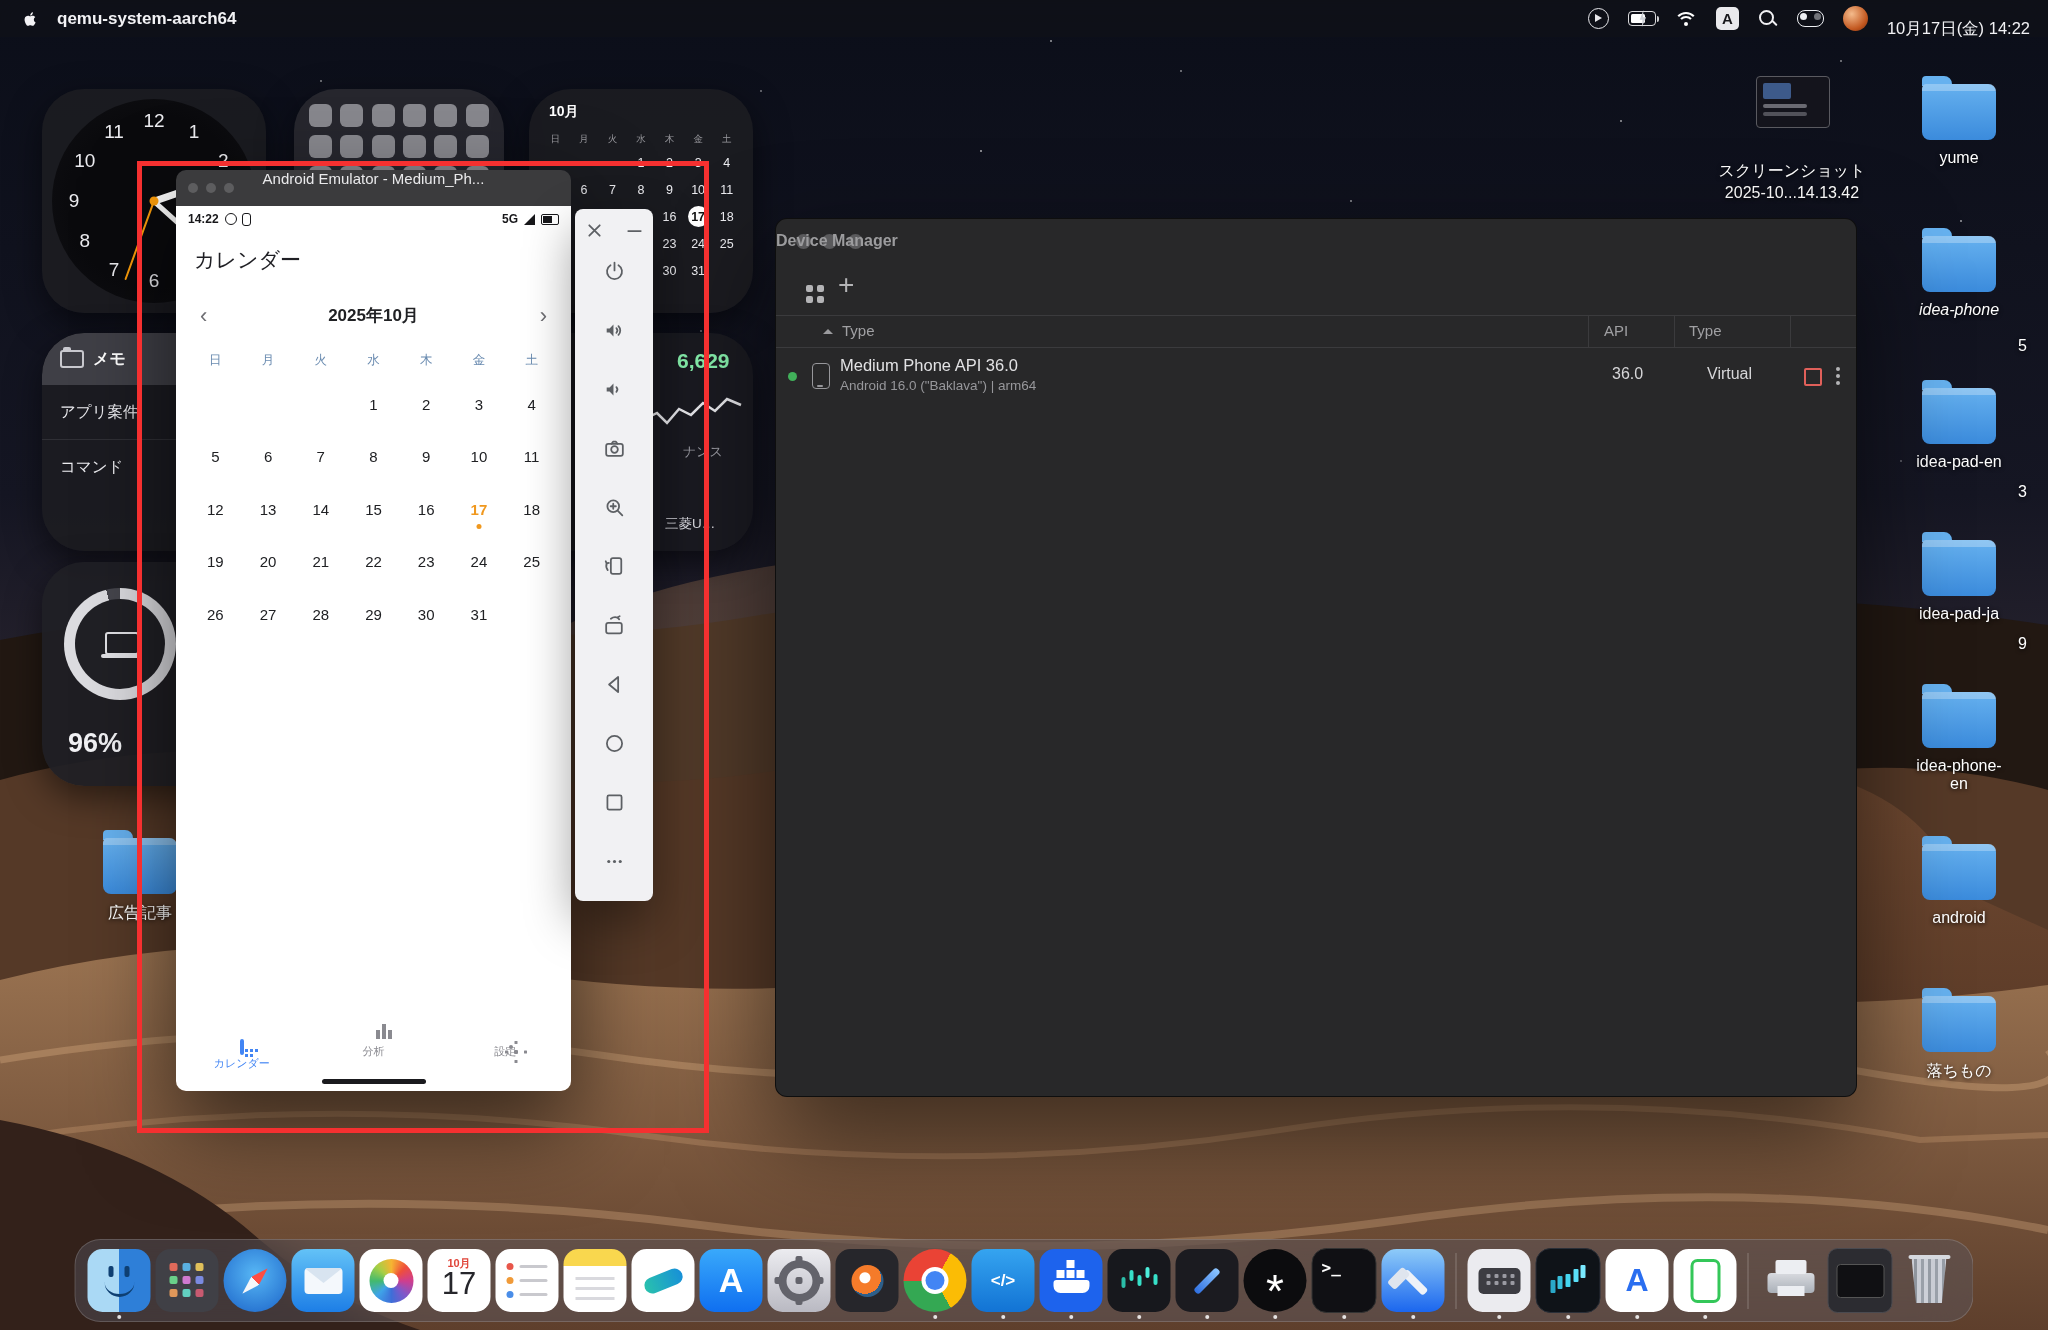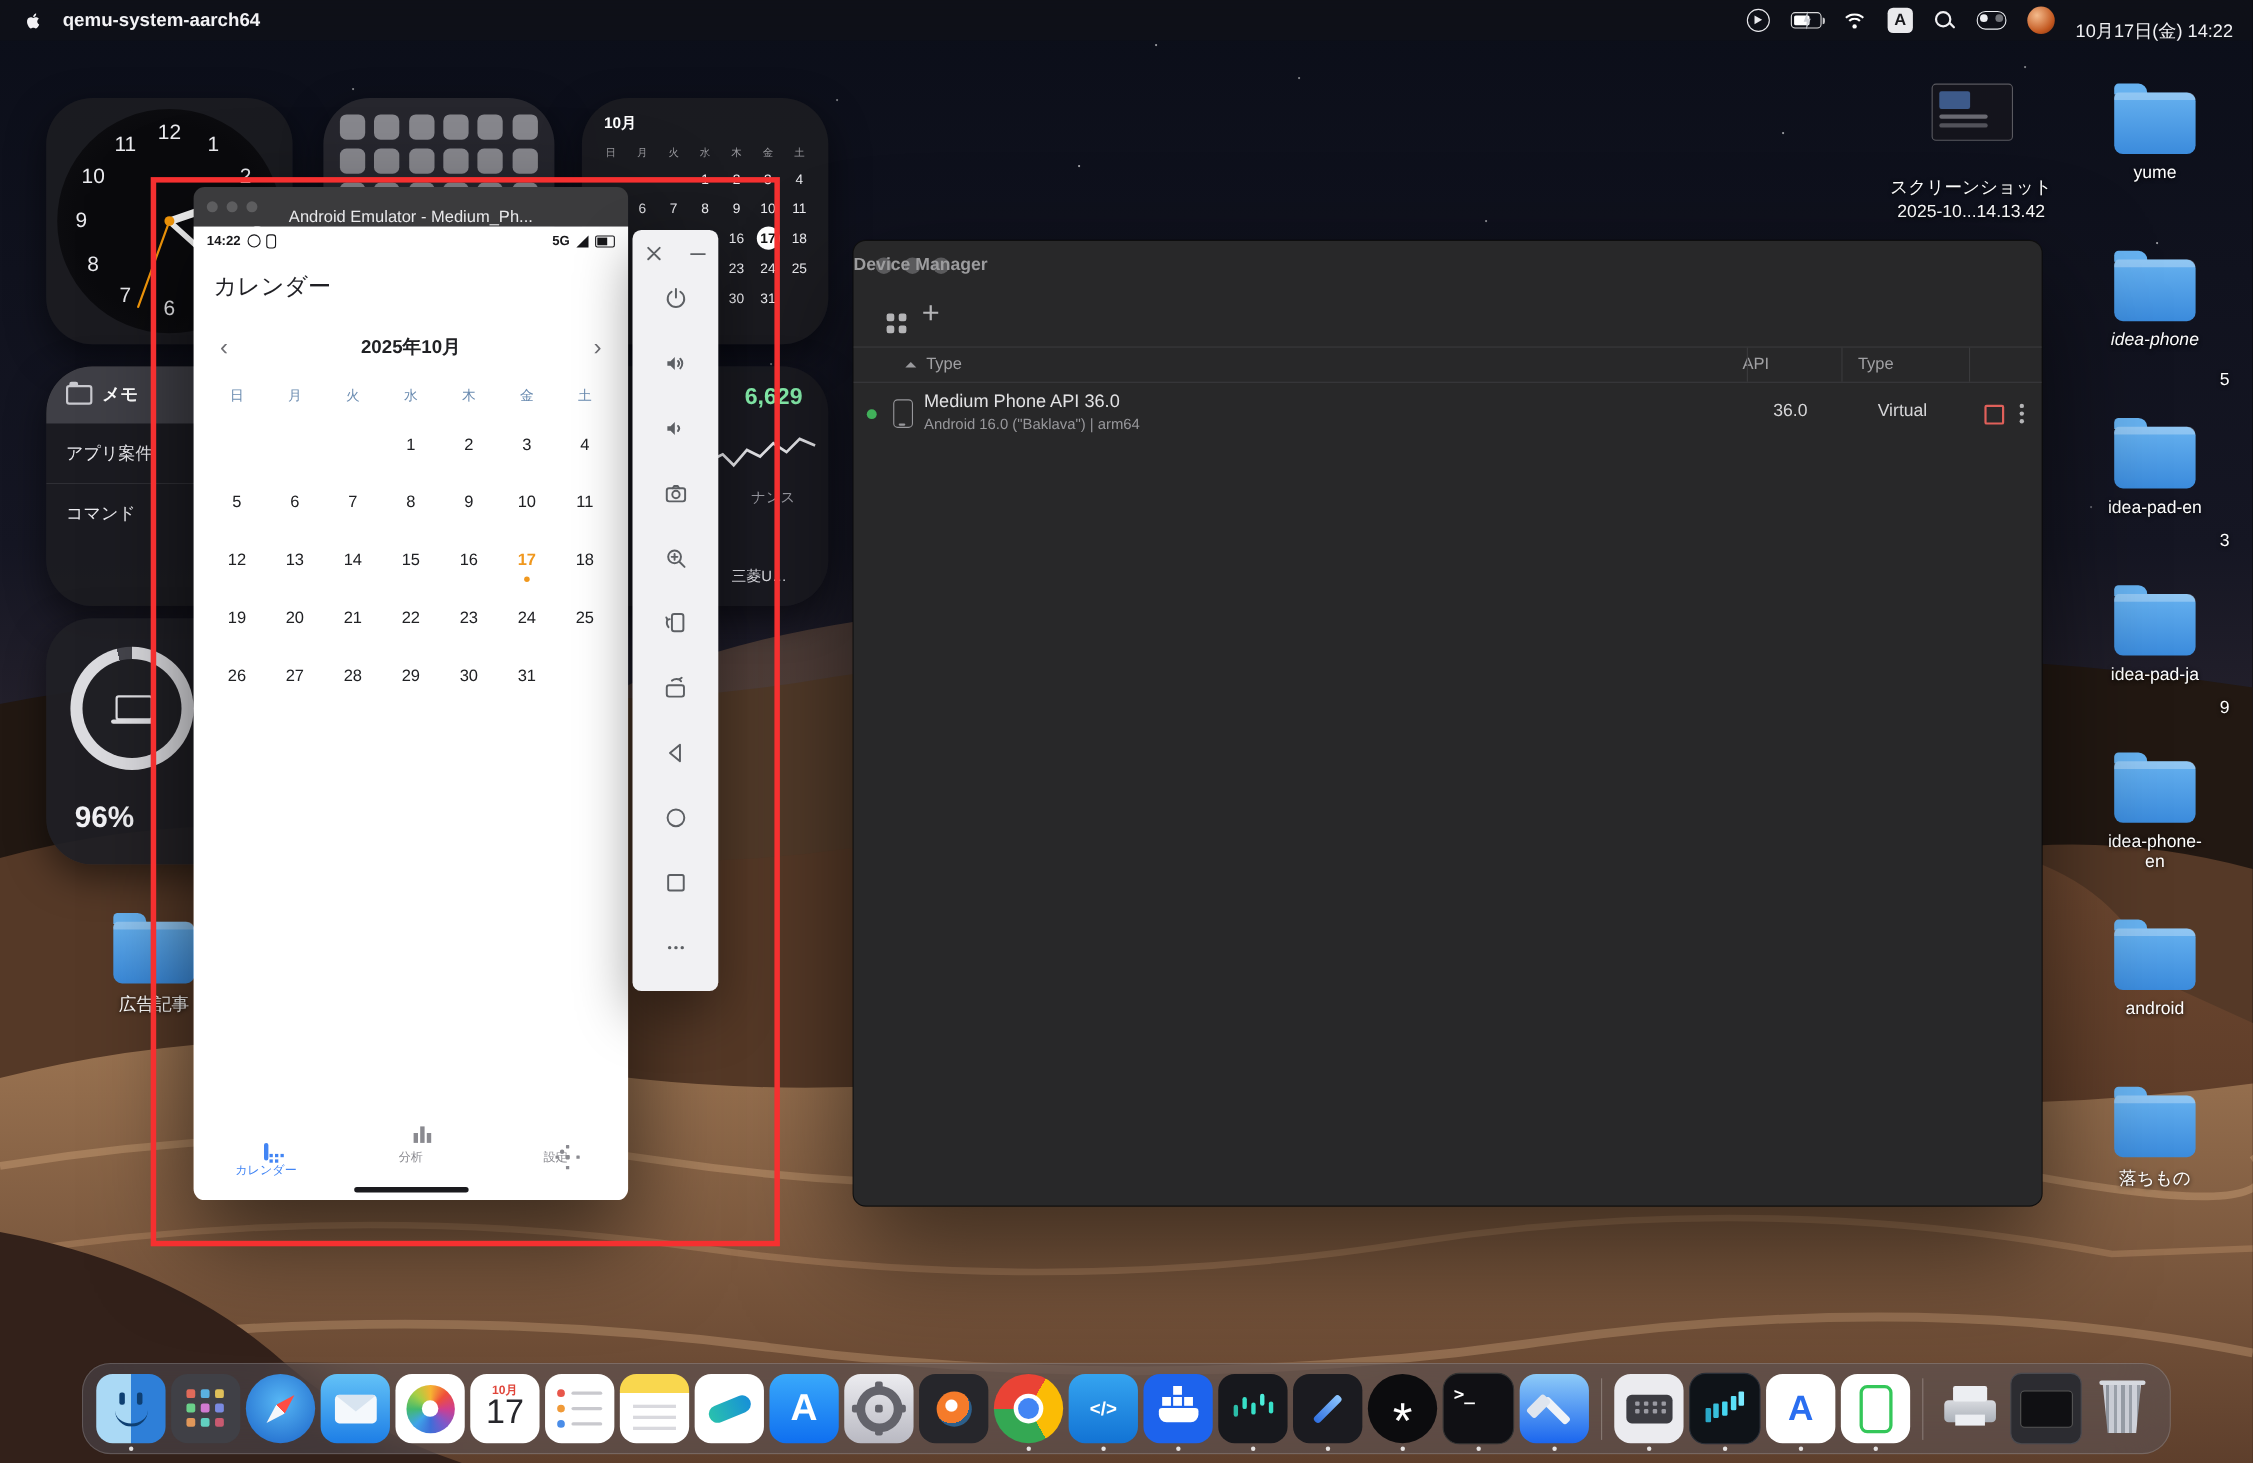--- a/index.html
+++ b/index.html
@@ -111,39 +111,39 @@
   .dm-lights{position:absolute;left:20px;top:15px;display:flex;gap:11px;}
   .dm-light{width:15px;height:15px;border-radius:50%;background:#5a5a5c;}
   .dm-title{position:absolute;top:13px;left:0;width:100%;text-align:left;color:#9c9c9e;font-size:16px;font-weight:600;}
   .dm-gridicon{position:absolute;left:30px;top:66px;width:19px;height:19px;}
   .dm-gridicon::before{content:"";position:absolute;left:0;top:0;width:7px;height:7px;border-radius:2px;background:#b4b4b6;box-shadow:11px 0 0 #b4b4b6;}
   .dm-gridicon::after{content:"";position:absolute;left:0;top:11px;width:7px;height:7px;border-radius:2px;background:#b4b4b6;box-shadow:11px 0 0 #b4b4b6;}
   .dm-add{position:absolute;left:62px;top:50px;font-size:28px;color:#b4b4b6;}
   .dm-head{position:absolute;left:0;right:0;top:96px;height:31px;border-top:1px solid #3b3b3d;border-bottom:1px solid #3b3b3d;color:#a0a0a3;font-size:15px;}
   .dm-sort{position:absolute;left:47px;top:13px;width:0;height:0;border-left:5px solid transparent;border-right:5px solid transparent;border-bottom:5.5px solid #9b9b9e;}
   .dm-h-name{position:absolute;left:66px;top:6px;}
-  .dm-h-api{position:absolute;left:808px;top:6px;}
+  .dm-h-api{position:absolute;left:828px;top:6px;}
   .dm-h-type{position:absolute;left:913px;top:6px;}
   .dm-vline{position:absolute;top:0;bottom:0;width:1px;background:#3b3b3d;}
   .dm-row{position:absolute;left:0;right:0;top:129px;height:62px;}
   .dm-dot{position:absolute;left:12px;top:24px;width:9px;height:9px;border-radius:50%;background:#41b05a;}
   .dm-phone{position:absolute;left:36px;top:15px;width:16px;height:24px;border:1.7px solid #97979b;border-radius:4px;}
   .dm-phone::after{content:"";position:absolute;left:3.5px;bottom:1.5px;width:6px;height:1.8px;background:#97979b;border-radius:1px;}
   .dm-name{position:absolute;left:64px;top:8px;}
   .dm-name .n{font-size:16.5px;color:#e2e2e4;}
   .dm-name .s{font-size:13.5px;color:#97979b;margin-top:3px;}
   .dm-api{position:absolute;left:836px;top:17px;font-size:16px;color:#d6d6d8;}
   .dm-type{position:absolute;left:931px;top:17px;font-size:16px;color:#d6d6d8;}
   .dm-stop{position:absolute;left:1028px;top:20px;width:14px;height:14px;border:2px solid #e0605a;border-radius:2px;}
   .dm-kebab{position:absolute;left:1060px;top:19px;width:4px;height:4px;border-radius:50%;background:#b4b4b6;box-shadow:0 7px 0 #b4b4b6,0 14px 0 #b4b4b6;}
 
   
   #emu{left:176px;top:170px;width:395px;height:921px;z-index:20;border-radius:10px;box-shadow:0 35px 90px rgba(0,0,0,.6);}
   .emu-titlebar{position:absolute;left:0;right:0;top:0;height:36px;background:#3b3b3d;border-radius:10px 10px 0 0;
-    display:flex;align-items:flex-end;justify-content:center;color:#e9e9eb;font-size:15px;}
+    display:flex;align-items:flex-start;justify-content:center;color:#e9e9eb;font-size:15px;}
   .emu-lights{position:absolute;left:12px;top:13px;display:flex;gap:8px;}
   .emu-lights i{width:10px;height:10px;border-radius:50%;background:#5d5d5f;}
   .emu-screen{position:absolute;left:0;right:0;top:36px;bottom:0;background:#fff;border-radius:0 0 10px 10px;overflow:hidden;}
   #emu-status{position:absolute;left:0;right:0;top:0;height:26px;display:flex;align-items:center;padding:0 12px;color:#17171a;font-size:12px;font-weight:700;}
   .sic{width:10px;height:10px;border:1.4px solid #17171a;border-radius:50%;margin-left:6px;}
   .sic2{width:7px;height:11px;border:1.4px solid #17171a;border-radius:3px;margin-left:5px;}
   .sp{flex:1;}
   .sig{width:0;height:0;border-left:11px solid transparent;border-bottom:11px solid #17171a;margin-left:6px;}
   .pbatt{width:16px;height:9px;border:1.3px solid #17171a;border-radius:2px;margin-left:6px;position:relative;}
   .pbatt::before{content:"";position:absolute;left:1px;top:1px;bottom:1px;width:9px;background:#17171a;}

